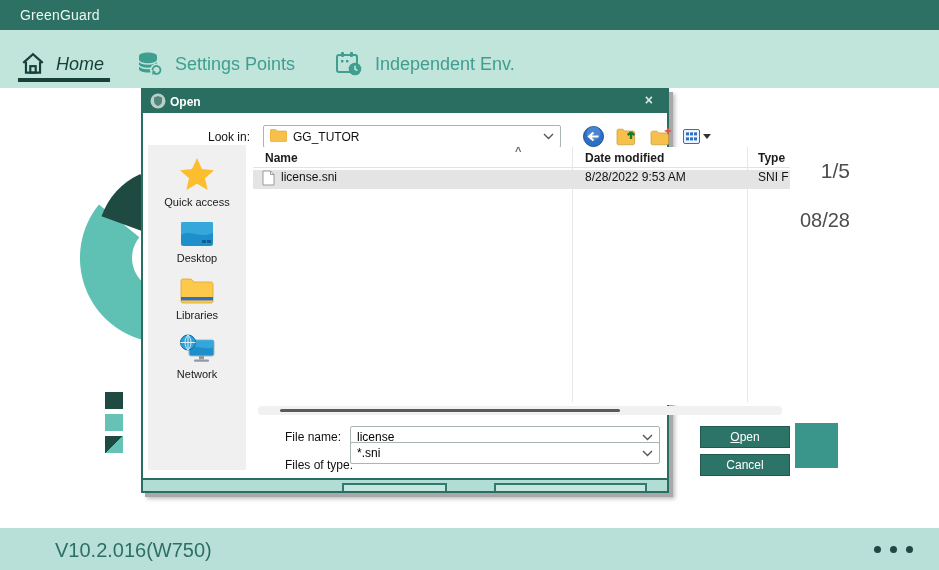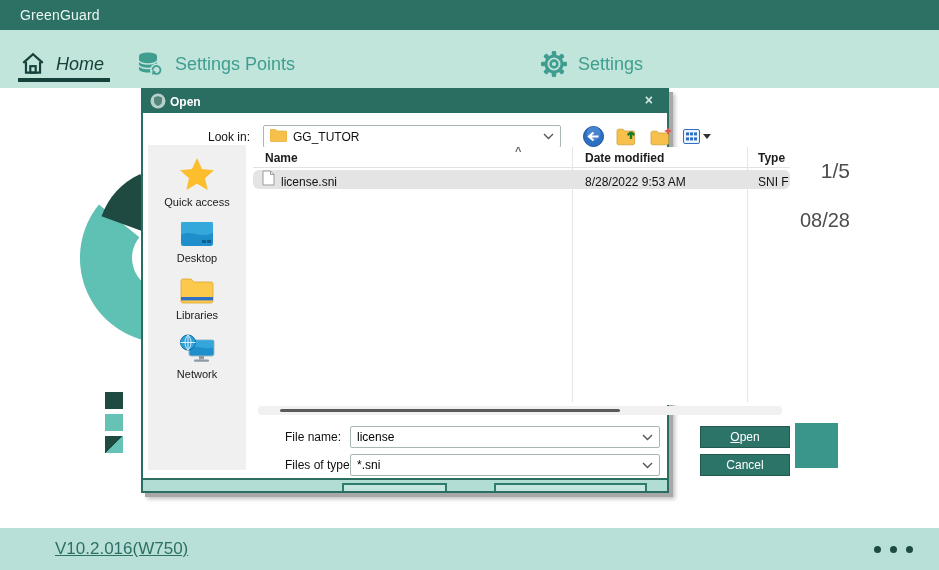--- a/index.html
+++ b/index.html
@@ -30,21 +30,21 @@
   .stat.date    { top:121px; right:89px; font-size:20px; }
   .legend { position:absolute; left:105px; top:304px; display:flex; flex-direction:column; gap:5px; }
   .legend .sq { width:18px; height:17px; }
   .sq.dark  { background:#1f4a42; }
   .sq.light { background:#66c2b5; }
   .sq.mixed { background:linear-gradient(135deg,#1f4a42 50%,#66c2b5 50%); }
   .bg-side-button { position:absolute; left:795px; top:335px; width:43px; height:45px; background:#3a968b; }
 
   
   .statusbar { position:absolute; left:0; top:528px; width:939px; height:42px; background:#b9e0d8; }
-  .statusbar .version { position:absolute; left:55px; top:11px; font-size:17px; color:#2c7065;text-decoration:underline; }
+  .statusbar .version { position:absolute; left:55px; top:11px; font-size:20px; color:#2c7065; }
   .dots { position:absolute; right:26px; top:18px; display:flex; gap:9px; cursor:pointer; }
   .dots i { width:7px; height:7px; border-radius:50%; background:#1d4a43; }
 
   
   .dialog { position:absolute; left:141px; top:88px; width:528px; height:405px;
             border:2px solid #2a6e62; background:#fff; z-index:10;
             box-shadow:4px 4px 0 #a8a8a8, 6px 6px 4px rgba(0,0,0,.25); }
   .dlg-title { position:relative; height:23px; background:#2a6e62; display:flex; align-items:center; }
   .dlg-title .ttl { color:#ffffff; font-weight:bold; font-size:12px; margin-left:27px; }
   .dlg-title .shield { position:absolute; left:7px; top:3px; }
@@ -66,21 +66,21 @@
            padding:6px 0 7px 0; cursor:pointer; font-size:11px; color:#1a1a1a; }
 
   .filelist { position:absolute; left:110px; top:34px; width:537px; height:258px; background:#fff; overflow:hidden; }
   .fl-head { position:relative; height:21px; border-bottom:1px solid #e2e2e2; font-weight:bold; color:#1c1c1c; }
   .fl-head .c-name { position:absolute; left:12px; top:4px; }
   .fl-head .sort { position:absolute; left:262px; top:-2px; color:#666; font-size:11px; }
   .fl-head .c-date { position:absolute; left:332px; top:4px; }
   .fl-head .c-type { position:absolute; left:505px; top:4px; }
   .col-div { position:absolute; top:0; width:1px; height:255px; background:#e6e6e6; }
   .fl-row { position:absolute; left:0; top:23px; width:537px; height:19px; background:#e4e4e4;
-            display:flex; align-items:flex-end; cursor:pointer;border-radius:6px; }
+            display:flex; align-items:flex-start; cursor:pointer; }
   .fl-row .f-icon { margin-left:9px; }
   .fl-row .f-name { margin-left:6px; }
   .fl-row .f-date { position:absolute; left:332px; }
   .fl-row .f-type { position:absolute; left:505px; }
 
   .hscroll { position:absolute; left:115px; top:293px; width:524px; height:9px; background:#f1f1f1; border-radius:4px; }
   .hscroll .thumb { position:absolute; left:22px; top:3px; width:340px; height:3px; background:#5a5a5a; border-radius:2px; }
 
   .frow-label { position:absolute; left:142px; width:100px; }
   .frow-combo { position:absolute; left:207px; width:310px; height:22px; border:1px solid #a9b7b3;
@@ -129,38 +129,33 @@
           <path d="M4 6 V19 C4 21 8 22.5 13 22.5 C18 22.5 22 21 22 19 V6" fill="#3f9e8f"></path>
           <path d="M4 10.5 C4 12.5 8 14 13 14 C18 14 22 12.5 22 10.5" stroke="#c1e4db" stroke-width="1.4"></path>
           <path d="M4 15 C4 17 8 18.5 13 18.5 C18 18.5 22 17 22 15" stroke="#c1e4db" stroke-width="1.4"></path>
           <circle cx="21.5" cy="20" r="6.5" fill="#c1e4db"></circle>
           <path d="M17.5 20 a4 4 0 1 1 1.4 3" stroke="#3f9e8f" stroke-width="1.8" fill="none"></path>
           <path d="M17.2 25 L17.5 20 L21 22" fill="#3f9e8f"></path>
         </svg>
       </span>
       <span>Settings Points</span>
     </div>
-    <div class="navitem" style="left:540px;">
+    <div class="navitem" style="left:335px;">
       <span>
-        <svg width="28" height="28" viewBox="-14 -14 28 28" fill="none">
-          <g fill="#3f9e8f">
-            <rect x="-2.2" y="-13" width="4.4" height="5" rx="1.2"></rect>
-            <rect x="-2.2" y="8" width="4.4" height="5" rx="1.2"></rect>
-            <rect x="-13" y="-2.2" width="5" height="4.4" rx="1.2"></rect>
-            <rect x="8" y="-2.2" width="5" height="4.4" rx="1.2"></rect>
-            <rect x="-2.2" y="-13" width="4.4" height="5" rx="1.2" transform="rotate(45)"></rect>
-            <rect x="-2.2" y="8" width="4.4" height="5" rx="1.2" transform="rotate(45)"></rect>
-            <rect x="-13" y="-2.2" width="5" height="4.4" rx="1.2" transform="rotate(45)"></rect>
-            <rect x="8" y="-2.2" width="5" height="4.4" rx="1.2" transform="rotate(45)"></rect>
-          </g>
-          <circle cx="0" cy="0" r="8" fill="#c1e4db" stroke="#3f9e8f" stroke-width="3"></circle>
-          <circle cx="0" cy="0" r="3.4" fill="none" stroke="#3f9e8f" stroke-width="2.6"></circle>
+        <svg width="30" height="28" viewBox="0 0 30 28" fill="none">
+          <rect x="2" y="5" width="20" height="17" rx="2" stroke="#3f9e8f" stroke-width="2"></rect>
+          <rect x="6" y="2" width="3" height="5" rx="1" fill="#3f9e8f"></rect>
+          <rect x="15" y="2" width="3" height="5" rx="1" fill="#3f9e8f"></rect>
+          <rect x="6" y="10" width="2.4" height="2.4" fill="#3f9e8f"></rect>
+            <rect x="11" y="10" width="2.4" height="2.4" fill="#3f9e8f"></rect>
+          <circle cx="20" cy="19" r="6.3" fill="#3f9e8f"></circle>
+          <path d="M20 15.8 V19 L22.4 20.6" stroke="#c1e4db" stroke-width="1.6" fill="none"></path>
         </svg>
       </span>
-      <span>Settings</span>
+      <span>Independent Env.</span>
     </div>
     <div class="nav-underline"></div>
   </div>
 
   <div class="content">
     <svg class="donut" width="200" height="220" viewBox="0 0 200 220">
       <path d="M 90.2 191.7 A 85 85 0 0 1 38.9 54.5 L 79.4 87.2 A 33 33 0 0 0 99.3 140.5 Z" fill="#5fc1b4"></path>
       <path d="M 112 92 L 41.5 66.3 A 75 75 0 0 1 80.3 24 Z" fill="#1f4a42"></path>
     </svg>
     <div class="stat counter">1/5</div>
@@ -316,21 +311,21 @@
           <svg width="11" height="7" viewBox="0 0 11 7" fill="none" stroke="#555" stroke-width="1.4">
               <path d="M1 1 L5.5 5.5 L10 1"></path>
             </svg>
         </span>
       </div>
       <div class="dlg-btn" style="top:313px;">
         <span><span class="accel">O</span><span>pen</span></span>
       </div>
 
       <div class="frow-label" style="top:345px;">Files of type:</div>
-      <div class="frow-combo" style="top:341px;">
+      <div class="frow-combo" style="top:329px;">
         <input type="text" value="*.sni" style="">
         <span class="chev">
           <svg width="11" height="7" viewBox="0 0 11 7" fill="none" stroke="#555" stroke-width="1.4">
               <path d="M1 1 L5.5 5.5 L10 1"></path>
             </svg>
         </span>
       </div>
       <div class="dlg-btn" style="top:341px;">
         <span>Cancel</span>
       </div>

